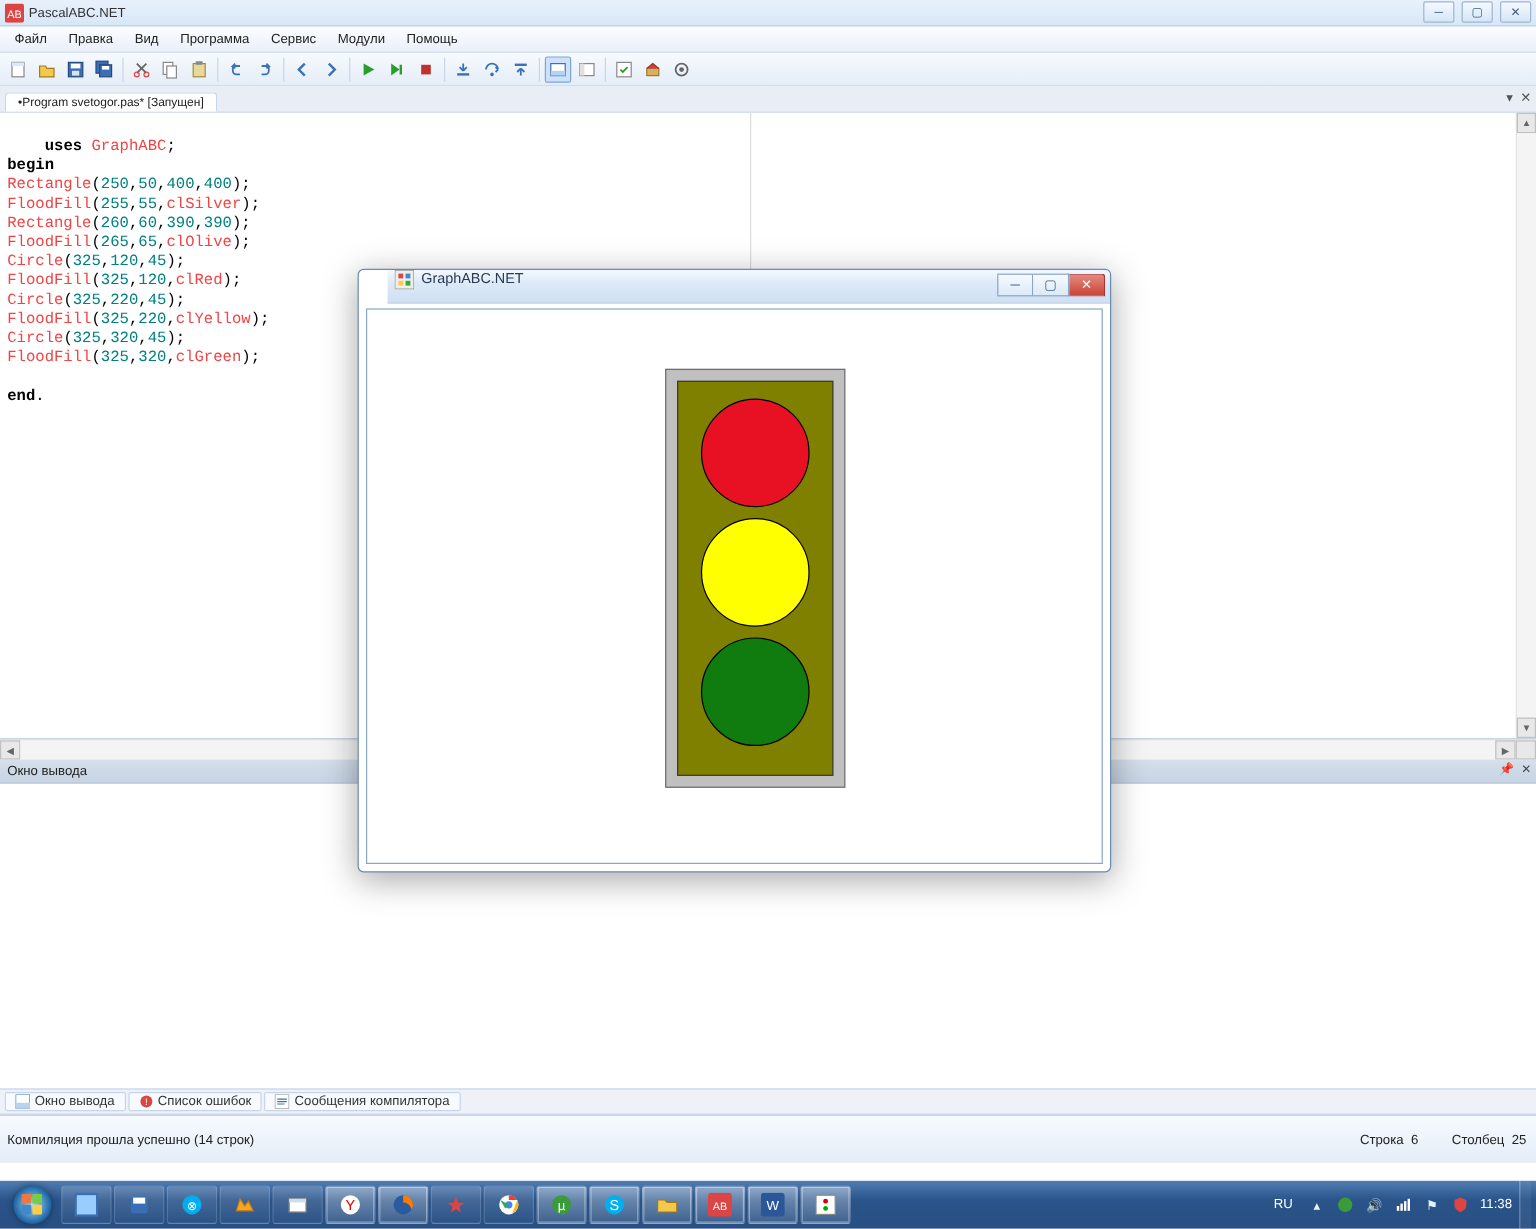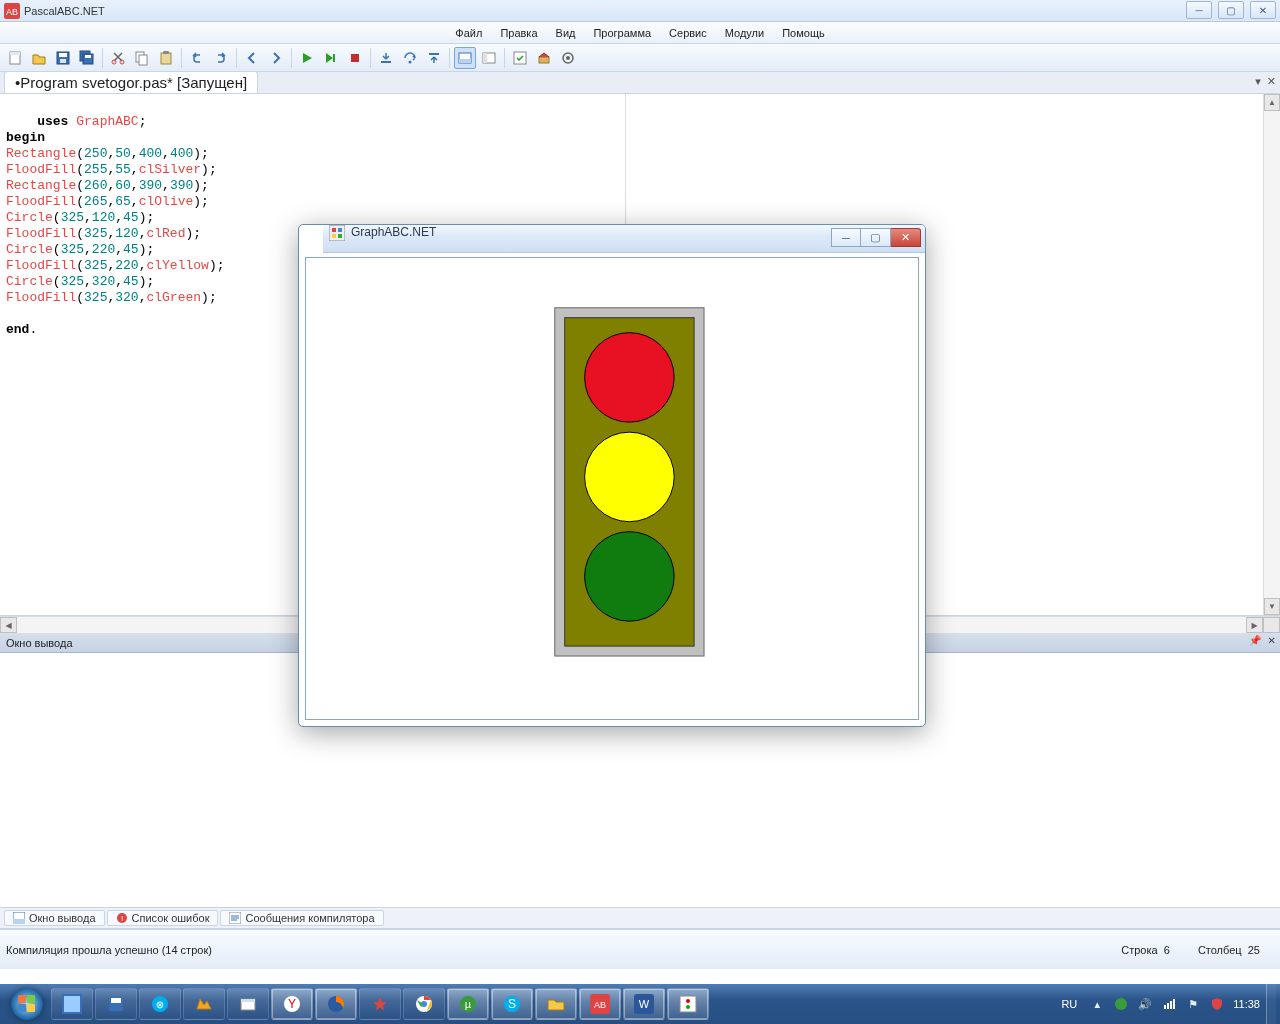--- a/index.html
+++ b/index.html
@@ -6,32 +6,32 @@
 body { font-family: Tahoma, sans-serif; font-size: 11px; background: #fff; width: 1280px; height: 1024px; overflow: hidden; position: relative; }
 
 
 .win7-titlebar { height: 22px; background: linear-gradient(#e8f1fb, #d7e7f8); border-bottom: 1px solid #b8c9dc; display: flex; align-items: center; padding: 0 4px; position: relative; }
 .win7-titlebar .app-icon { width: 16px; height: 16px; display: inline-block; margin-right: 4px; }
 .win7-titlebar .title { color: #333; }
 .win7-titlebar .win-controls { position: absolute; right: 4px; top: 1px; display: flex; gap: 6px; }
 .win7-titlebar .win-btn { width: 26px; height: 18px; border: 1px solid #9eb6d1; border-radius: 2px; background: linear-gradient(#f5f9fe,#d6e6f7); display:flex;align-items:center;justify-content:center;font-size:10px;color:#3a5e85; }
 
 
-.menubar { height: 22px; background: linear-gradient(#fbfdff, #eaf0f9); border-bottom: 1px solid #c7d5e8; display: flex; align-items: center; padding: 0 4px; gap: 2px; justify-content: center; }
+.menubar { height: 22px; background: linear-gradient(#fbfdff, #eaf0f9); border-bottom: 1px solid #c7d5e8; display: flex; align-items: center; padding: 0 4px; gap: 2px; }
 .menubar .menu-item { padding: 2px 8px; color: #222; cursor: default; }
 
 
 .toolbar { height: 28px; background: linear-gradient(#f7fbff, #e4ecf7); border-bottom: 1px solid #c7d5e8; display: flex; align-items: center; padding: 0 4px; gap: 2px; }
 .toolbar .tbtn { width: 22px; height: 22px; border: 1px solid transparent; border-radius: 2px; display:flex; align-items:center; justify-content:center; cursor: default; }
 .toolbar .sep { width:1px; height:20px; background:#c7d5e8; margin:0 2px; }
 .toolbar .tbtn.active { background:#cde2fa; border-color:#7aa7d8; }
 
 
 .tabbar { height: 22px; background:#e9eef6; border-bottom:1px solid #c7d5e8; display:flex; align-items:flex-end; padding:0 4px; position:relative; }
-.tab { background:#fff; border:1px solid #c7d5e8; border-bottom:none; border-radius:3px 3px 0 0; padding:2px 10px; font-size:15px; color:#222; margin-top:2px; }
+.tab { background:#fff; border:1px solid #c7d5e8; border-bottom:none; border-radius:3px 3px 0 0; padding:2px 10px; font-size:10px; color:#222; margin-top:2px; }
 .tabbar .tab-close-controls { position:absolute; right:4px; top:3px; display:flex; gap:6px; font-size:11px; color:#555; }
 
 
 .editor-wrap { position:relative; height: 522px; border-bottom:1px solid #c7d5e8; display:flex; }
 .editor { flex:1; background:#fff; font-family: Consolas, 'Courier New', monospace; font-size:13px; line-height:16px; padding:4px 6px; white-space:pre; color:#000; overflow:hidden; position:relative; }
 .editor .kw { color:#000; font-weight:bold; }
 .editor .ident { color:#ef4444; }
 .editor .teal { color:#008080; }
 .editor .punct { color:#000; }
 .editor-seam { position:absolute; top:0; left:625px; width:1px; height:100%; background:#dcdcdc; }
@@ -49,21 +49,21 @@
 .output-header .right-icons { position:absolute; right:4px; top:2px; display:flex; gap:6px; font-size:10px; color:#444; }
 .output-body { background:#fff; height:254px; }
 
 
 .bottom-tabs { height:22px; background:#eef2f8; border-top:1px solid #c7d5e8; border-bottom:1px solid #c7d5e8; display:flex; align-items:center; padding:0 4px; gap:2px; }
 .bottom-tabs .btab { display:flex; align-items:center; gap:4px; background:#f7fbff; border:1px solid #c7d5e8; padding:1px 8px; font-size:11px; color:#333; border-radius:2px; }
 .bottom-tabs .btab .ico { width:12px;height:12px;display:inline-block; }
 
 
 .statusbar { height:40px; background:linear-gradient(#f7fbff,#e4ecf7); border-top:1px solid #c7d5e8; display:flex; align-items:center; padding:0 6px; color:#222; position:relative; }
-.statusbar .right { position:absolute; right:20px; display:flex; gap:28px; }
+.statusbar .right { position:absolute; right:8px; display:flex; gap:28px; }
 
 
 .win7-taskbar { position:absolute; bottom:0; left:0; right:0; height:40px; background:linear-gradient(#4f7db3,#2a548a 40%,#274f82); display:flex; align-items:center; padding:0 4px; }
 .start-orb { width:46px; height:36px; display:flex;align-items:center;justify-content:center; }
 .start-orb svg { filter: drop-shadow(0 0 3px rgba(0,0,0,.4)); }
 .task-item { width:42px; height:32px; margin:0 1px; border:1px solid rgba(255,255,255,.15); border-radius:3px; background:linear-gradient(rgba(255,255,255,.18),rgba(255,255,255,.02)); display:flex;align-items:center;justify-content:center; }
 .task-item.active { background:linear-gradient(rgba(255,255,255,.4),rgba(255,255,255,.1)); box-shadow:inset 0 0 0 1px rgba(255,255,255,.4); }
 .tray { margin-left:auto; display:flex; align-items:center; gap:8px; color:#fff; font-size:11px; padding-right:6px; }
 .tray .lang { background:rgba(255,255,255,.0); padding:2px 4px; }
 .tray .tray-ico { width:16px;height:16px;display:flex;align-items:center;justify-content:center;color:#e8f1fb; }

